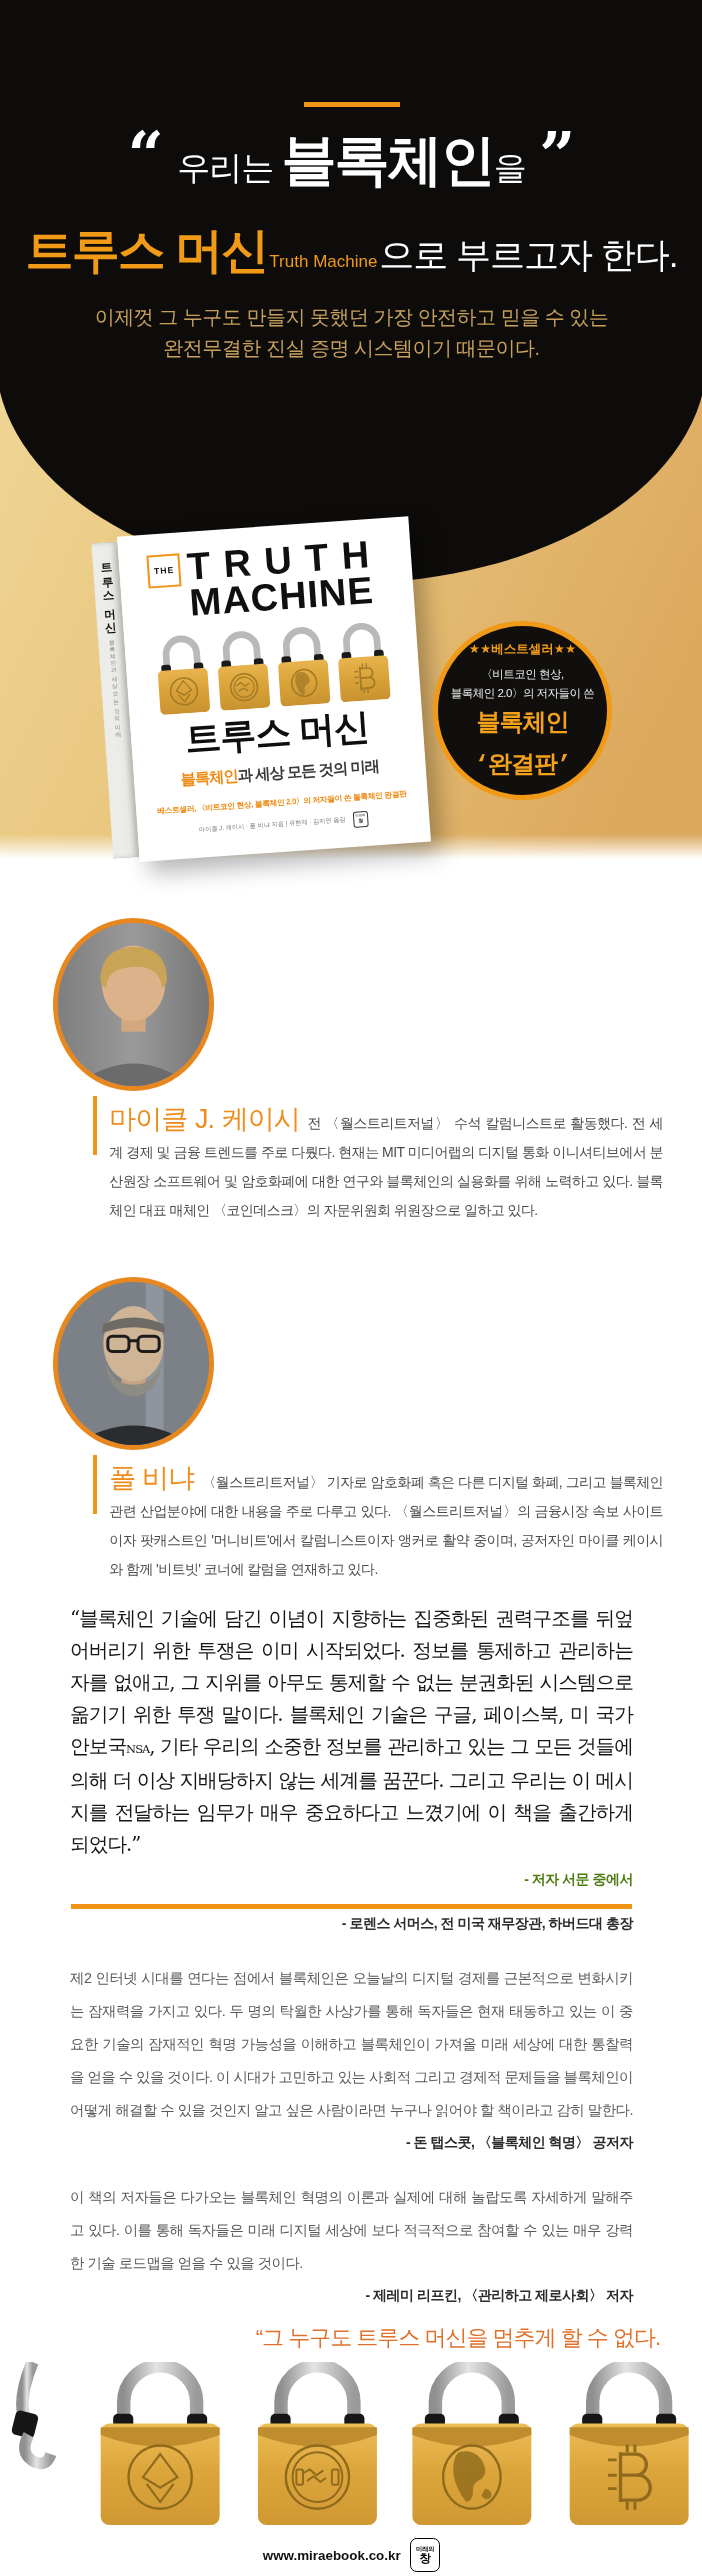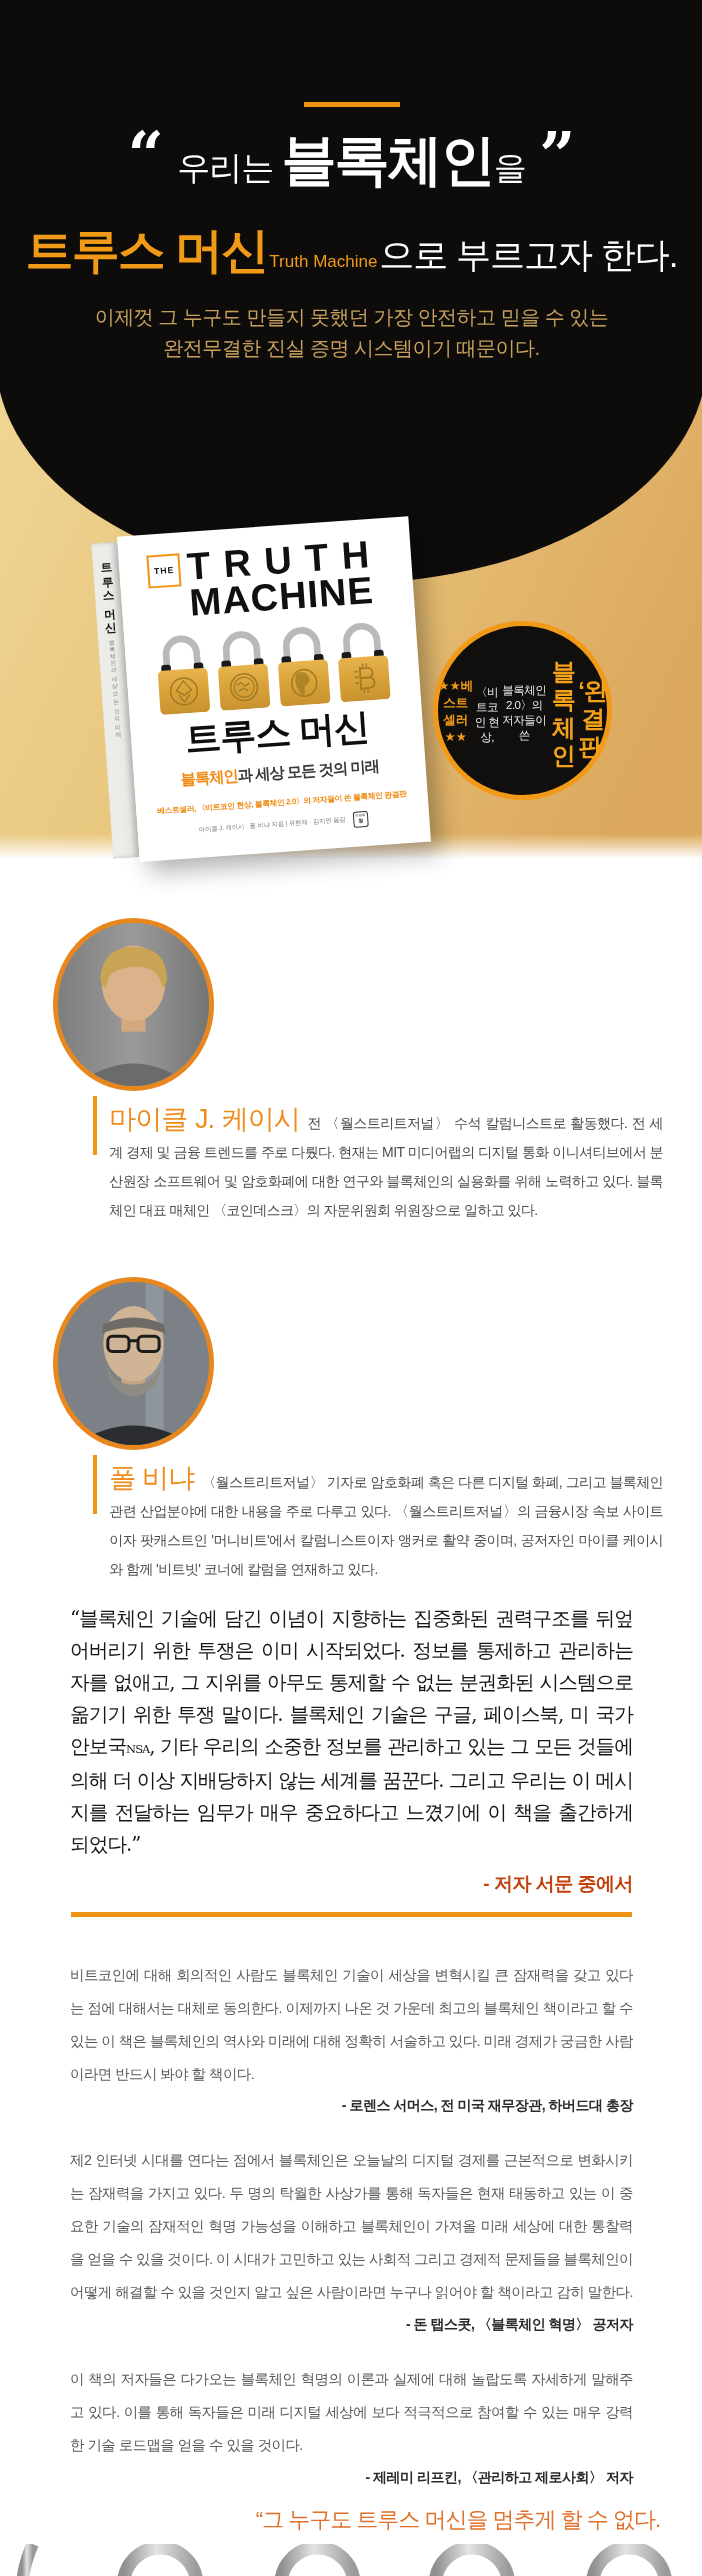--- a/index.html
+++ b/index.html
@@ -47,45 +47,45 @@
   .bf-subtitle .em{color:#ef8a12;}
   .bf-tagline{text-align:center;color:#ef8a12;font-size:7.7px;font-weight:700;margin-top:14.4px;letter-spacing:-0.3px;}
   .bf-credits{display:flex;justify-content:center;align-items:center;gap:7.7px;margin-top:8.6px;}
   .credits-text{font-size:6.2px;color:#777;}
   .mini-logo{width:12.5px;height:14.4px;border:1px solid #333;border-radius:2.9px;display:flex;flex-direction:column;
       align-items:center;justify-content:center;font-size:3.4px;color:#222;line-height:1.1;}
   .mini-logo b{font-size:4.8px;}
 
   
   .badge{position:absolute;left:433px;top:621px;width:169px;height:169px;border-radius:50%;
-      background:#100f0d;border:5.8px solid #f09a18;display:flex;flex-direction:row;align-items:center;
+      background:#100f0d;border:5.8px solid #f09a18;display:flex;flex-direction:column;align-items:center;
       justify-content:center;text-align:center;}
   .badge-stars{color:#f09a18;font-size:12.5px;font-weight:700;letter-spacing:0;}
   .badge-line{color:#ececec;font-size:11.5px;margin-top:4.8px;letter-spacing:-0.5px;}
   .badge-line.first{margin-top:8.6px;}
   .badge-big{color:#f5a21b;font-size:24px;font-weight:800;line-height:28px;letter-spacing:-1px;margin-top:6.7px;}
-  .badge-big.second{margin-top:16px;}
+  .badge-big.second{margin-top:16px;font-family:Liberation Mono, monospace;}
 
   
   .spacer{height:859px;}
   .author{display:flex;padding:0 40px 0 53px;align-items:flex-start;flex-direction:column;}
   .author.first{margin-top:59px;}
   .author.second{margin-top:38px;}
   .photo{flex:0 0 auto;width:151px;height:163px;border-radius:50%;border:5.8px solid #e8871d;overflow:hidden;background:#8c8c8c;}
   .photo svg{display:block;width:100%;height:100%;}
   .author-info{margin-left:40px;position:relative;padding-left:16.3px;flex:1;}
   .author-bar{position:absolute;left:0;top:4.8px;width:3.8px;height:59px;background:#ef9415;}
   .a-name{font-size:27px;color:#ee8c1c;font-weight:500;letter-spacing:-1px;margin-right:7.7px;}
   .a-bio{font-size:14px;line-height:29px;color:#4c4c4c;text-align:justify;letter-spacing:-0.6px;}
 
   .preface{padding:0 70px;margin-top:5px;}
   .preface-text{font-family:"DejaVu Serif","Liberation Serif",serif;font-size:19.7px;line-height:32px;
       color:#161616;text-align:justify;letter-spacing:-1px;margin:0;}
   .nsa{font-size:11.5px;}
-  .preface-attr{margin-top:9.6px;text-align:right;font-weight:700;font-size:19px;color:#c2410c;letter-spacing:-0.5px;}
+  .preface-attr{margin-top:9.6px;text-align:right;font-weight:700;font-size:14px;color:#4d7c0f;letter-spacing:-0.5px;}
 
   .divider{height:4.8px;background:#ef9415;margin:15.3px 71px 0;}
 
   .testimonials{padding:0 70px;}
   .t-text{font-size:14.4px;line-height:33px;color:#595959;text-align:justify;letter-spacing:-0.5px;margin:0;}
   .t-text.t0{padding-top:42px;}
   .t-text.tn{padding-top:29px;}
   .t-attr{margin-top:6.7px;text-align:right;font-size:14px;font-weight:700;color:#2b2b2b;letter-spacing:-0.5px;}
 
   .closing{margin-top:15.3px;padding-right:43px;text-align:right;color:#e0712c;font-size:22px;line-height:36px;
@@ -253,21 +253,20 @@
   </div>
 
   <div class="preface">
     <p class="preface-text"><span>“블록체인 기술에 담긴 이념이 지향하는 집중화된 권력구조를 뒤엎어버리기 위한 투쟁은 이미 시작되었다. 정보를 통제하고 관리하는 자를 없애고, 그 지위를 아무도 통제할 수 없는 분권화된 시스템으로 옮기기 위한 투쟁 말이다. 블록체인 기술은 구글, 페이스북, 미 국가안보국</span><span class="nsa">NSA</span><span>, 기타 우리의 소중한 정보를 관리하고 있는 그 모든 것들에 의해 더 이상 지배당하지 않는 세계를 꿈꾼다. 그리고 우리는 이 메시지를 전달하는 임무가 매우 중요하다고 느꼈기에 이 책을 출간하게 되었다.”</span></p>
     <div class="preface-attr">-  저자 서문 중에서</div>
   </div>
 
   <div class="divider"></div>
 
   <div class="testimonials">
-    <p class="t-text t0">비트코인에 대해 회의적인 사람도 블록체인 기술이 세상을 변혁시킬 큰 잠재력을 갖고 있다는 점에 대해서는 대체로 동의한다. 이제까지 나온 것 가운데 최고의 블록체인 책이라고 할 수 있는 이 책은 블록체인의 역사와 미래에 대해 정확히 서술하고 있다. 미래 경제가 궁금한 사람이라면 반드시 봐야 할 책이다.</p>
     <div class="t-attr">-  로렌스 서머스, 전 미국 재무장관, 하버드대 총장</div>
 
     <p class="t-text tn">제2 인터넷 시대를 연다는 점에서 블록체인은 오늘날의 디지털 경제를 근본적으로 변화시키는 잠재력을 가지고 있다. 두 명의 탁월한 사상가를 통해 독자들은 현재 태동하고 있는 이 중요한 기술의 잠재적인 혁명 가능성을 이해하고 블록체인이 가져올 미래 세상에 대한 통찰력을 얻을 수 있을 것이다. 이 시대가 고민하고 있는 사회적 그리고 경제적 문제들을 블록체인이 어떻게 해결할 수 있을 것인지 알고 싶은 사람이라면 누구나 읽어야 할 책이라고 감히 말한다.</p>
     <div class="t-attr">-  돈 탭스콧, 〈블록체인 혁명〉 공저자</div>
 
     <p class="t-text tn">이 책의 저자들은 다가오는 블록체인 혁명의 이론과 실제에 대해 놀랍도록 자세하게 말해주고 있다. 이를 통해 독자들은 미래 디지털 세상에 보다 적극적으로 참여할 수 있는 매우 강력한 기술 로드맵을 얻을 수 있을 것이다.</p>
     <div class="t-attr">-  제레미 리프킨, 〈관리하고 제로사회〉 저자</div>
   </div>
 
   <div class="closing">

